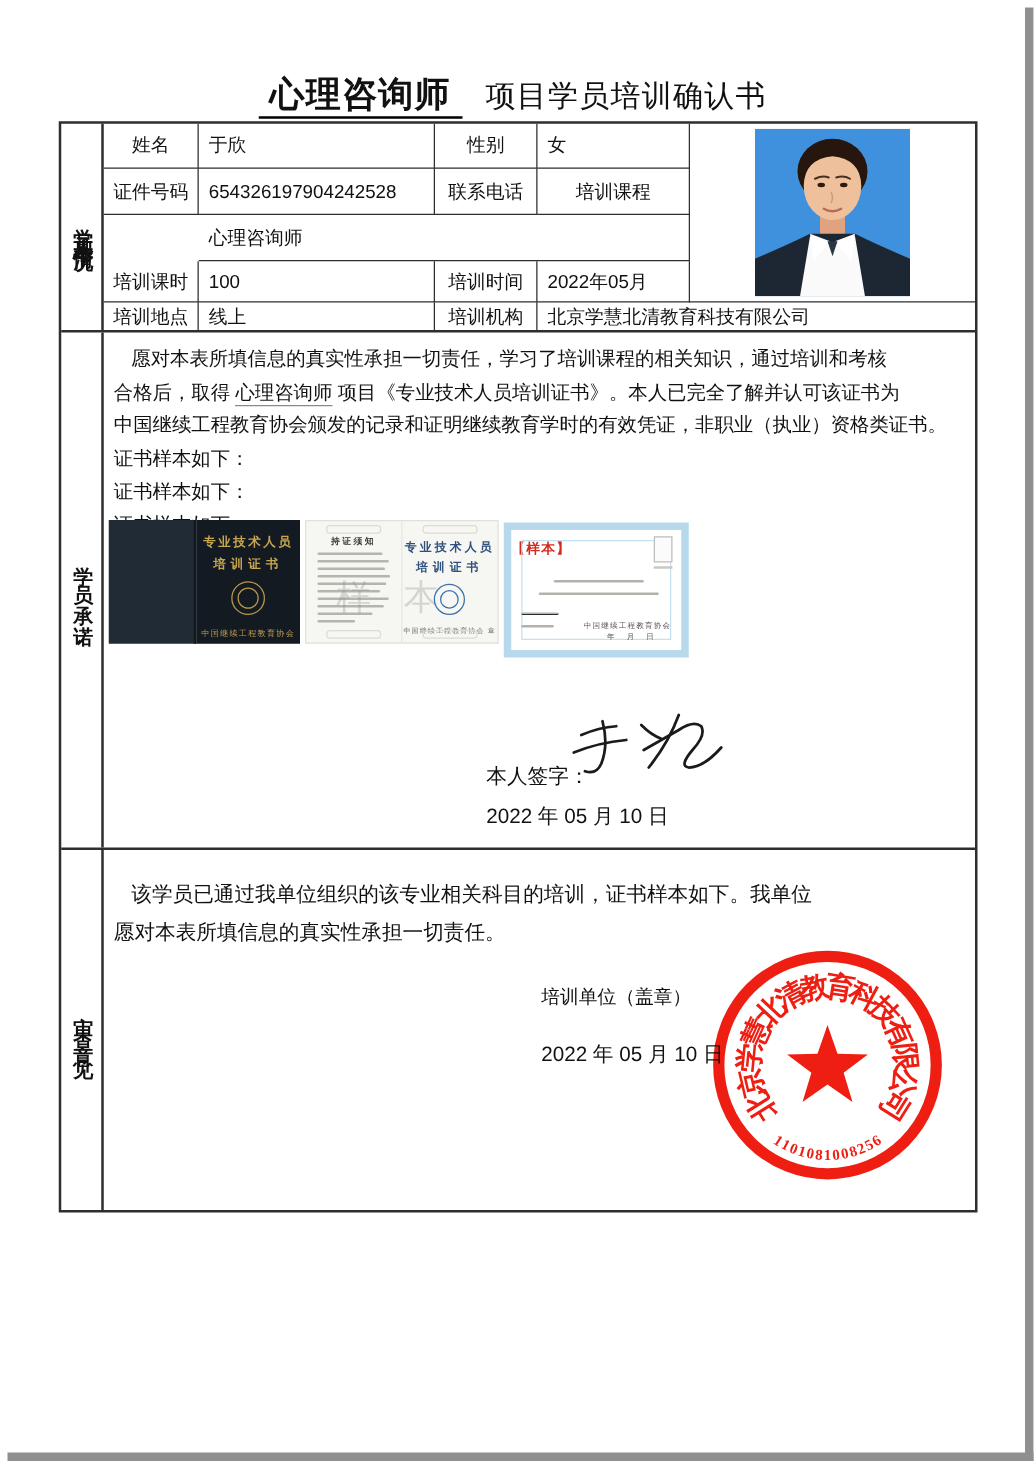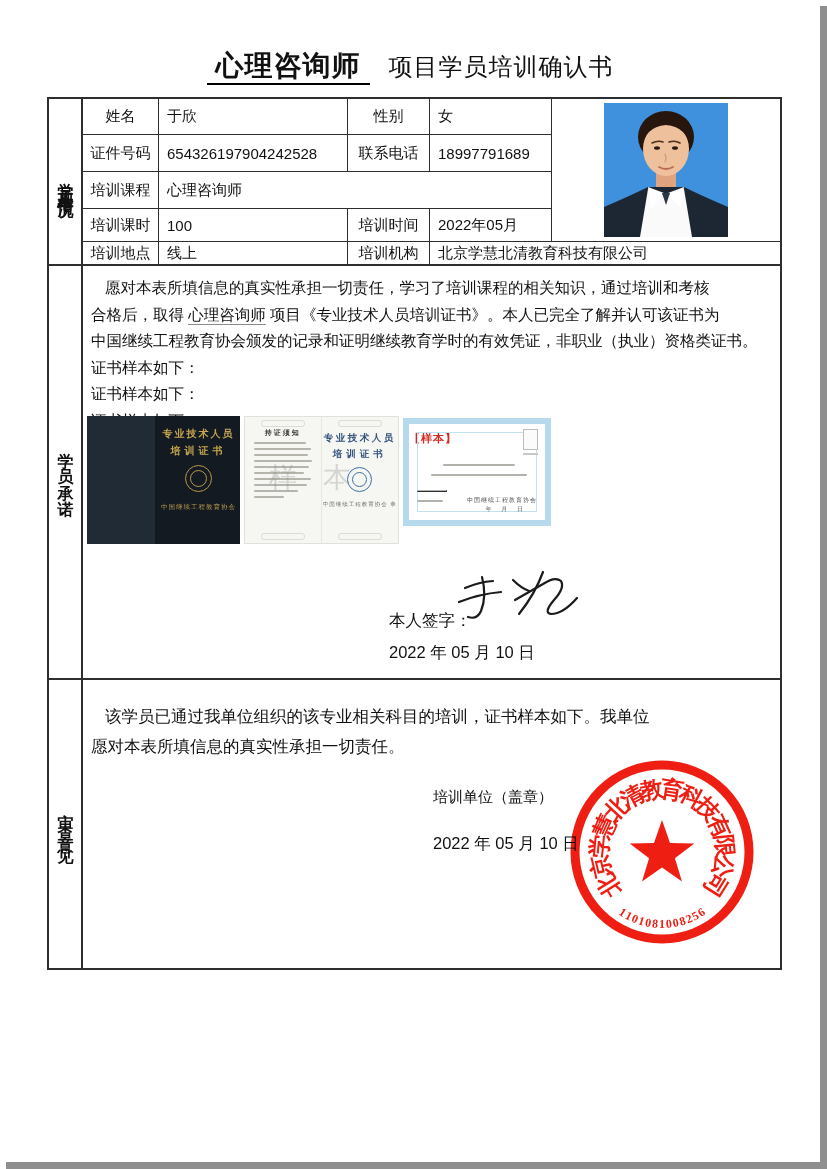--- a/index.html
+++ b/index.html
@@ -3,21 +3,21 @@
 <meta charset="utf-8">
 <style>
   *{box-sizing:border-box;margin:0;padding:0}
   html,body{background:#fff}
   body{font-family:"Liberation Sans","DejaVu Sans",sans-serif;color:#111}
   .viewport{position:relative;width:827px;height:1169px;background:#fff;overflow:hidden}
   .edge-right{position:absolute;right:0;top:6px;bottom:0;width:7px;background:#8f8f8f}
   .edge-bottom{position:absolute;left:6px;right:0;bottom:0;height:7px;background:#8f8f8f}
 
   
-  .title{position:absolute;top:46px;left:0;width:820px;text-align:center;font-weight:normal}
+  .title{position:absolute;top:56px;left:0;width:820px;text-align:center;font-weight:normal}
   .t-program{font-size:28px;font-weight:bold;border-bottom:2.5px solid #000;padding:0 9px 2px;letter-spacing:1px}
   .t-suffix{font-size:24px;margin-left:10px;letter-spacing:1px}
 
   
   .doc-table{position:absolute;left:47px;top:97px;width:735px;height:873px;border:2px solid #2e2e2e;display:flex;flex-direction:column;background:#fff}
   .sec{display:flex;width:100%}
   .sec1{height:167px;border-bottom:2.5px solid #2e2e2e}
   .sec2{height:414px;border-bottom:2.5px solid #2e2e2e}
   .sec3{flex:1}
   .vlabel{width:34px;border-right:2px solid #2e2e2e;display:flex;align-items:center;justify-content:center;
@@ -37,21 +37,21 @@
   .photo-cell{grid-column:5;grid-row:1/5;border-right:none;justify-content:center}
 
   
   .content2{flex:1;position:relative;font-size:15.5px}
   .para{position:absolute;top:9px;left:8px;right:5px;line-height:26.5px}
   .pline{white-space:nowrap}
   .indent1{text-indent:14px}
   .uterm{border-bottom:1px solid #8a8a8a;padding-bottom:1px}
 
   .certs{position:absolute;top:150px;left:4px;display:flex;gap:4px;align-items:flex-start}
-  .cert{height:128px;flex:none;position:relative}
+  .cert{height:99px;flex:none;position:relative}
   
   .cert-cover{width:153px;display:flex;background:#fdfdfd}
   .cover-back{width:70px;background:#202b36;border-right:2px solid #101820}
   .cover-front{flex:1;background:#131a21;color:#c7a64f;text-align:center;padding-top:11px}
   .gt1{font-size:10px;font-weight:bold;letter-spacing:2px}
   .gt2{font-size:10px;font-weight:bold;letter-spacing:4px;margin-top:3px}
   .emblem{width:27px;height:27px;border:1.5px solid #b9984a;border-radius:50%;margin:7px auto 0;display:flex;align-items:center;justify-content:center}
   .emblem::after{content:"";width:15px;height:15px;border:1px solid #b9984a;border-radius:50%}
   .gfoot{font-size:6.5px;margin-top:11px;letter-spacing:1px;color:#bd9b4d}
   
@@ -135,21 +135,20 @@
             <ellipse cx="53" cy="45" rx="3" ry="1.8" fill="#2b1a10"></ellipse>
             <ellipse cx="71" cy="45" rx="3" ry="1.8" fill="#2b1a10"></ellipse>
             <path d="M61,51 q2,4 0,8" stroke="#d49a76" stroke-width="1.2" fill="none" stroke-linecap="round"></path>
             <path d="M55,64 q7,4 14,0" stroke="#b96a55" stroke-width="1.8" fill="none" stroke-linecap="round"></path>
           </svg>
         </div>
 
         <div class="c lbl">证件号码</div>
         <div class="c val">654326197904242528</div>
         <div class="c lbl">联系电话</div>
-        <div class="c val">18997791689</div>
 
         <div class="c lbl">培训课程</div>
         <div class="c val span-course">心理咨询师</div>
 
         <div class="c lbl">培训课时</div>
         <div class="c val">100</div>
         <div class="c lbl">培训时间</div>
         <div class="c val">2022年05月</div>
 
         <div class="c lbl row5">培训地点</div>

